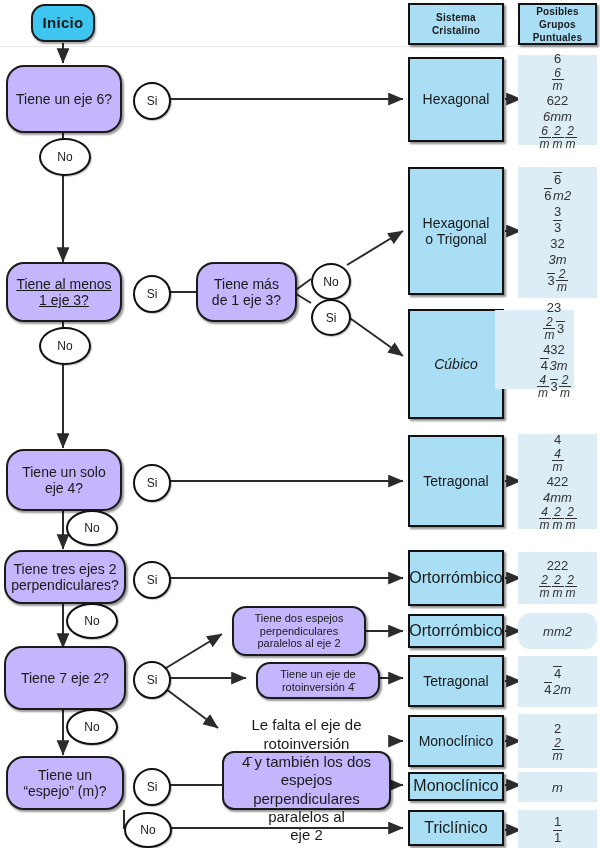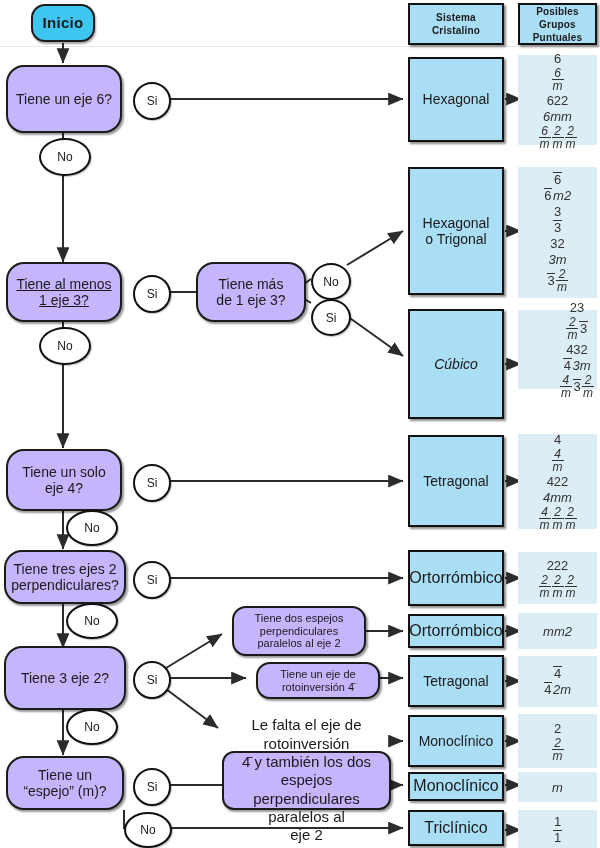--- a/index.html
+++ b/index.html
@@ -147,21 +147,21 @@
       <div>1 eje 3?</div>
     </div>
   </div>
   <div class="yn" style="left:133px;top:275px;width:34px;height:34px;">
     <span>Si</span>
   </div>
   <div class="yn" style="left:39px;top:327px;width:48px;height:34px;">
     <span>No</span>
   </div>
 
-  <div class="node decision" style="left:196px;top:262px;width:110px;height:60px;">
+  <div class="node decision" style="left:196px;top:262px;width:101px;height:60px;">
     <div>
       <div>Tiene más</div>
       <div>de 1 eje 3?</div>
     </div>
   </div>
   <div class="yn" style="left:311px;top:263px;width:36px;height:33px;">
     <span>No</span>
   </div>
   <div class="yn" style="left:311px;top:299px;width:36px;height:33px;">
     <span>Si</span>
@@ -187,21 +187,21 @@
     </div>
   </div>
   <div class="yn" style="left:133px;top:561px;width:34px;height:34px;">
     <span>Si</span>
   </div>
   <div class="yn" style="left:66px;top:603px;width:48px;height:32px;">
     <span>No</span>
   </div>
 
   <div class="node decision" style="left:4px;top:646px;width:122px;height:64px;">
-    <span>Tiene 3 eje 2?</span>
+    <span>Tiene 7 eje 2?</span>
   </div>
   <div class="yn" style="left:133px;top:661px;width:34px;height:34px;">
     <span>Si</span>
   </div>
   <div class="yn" style="left:66px;top:709px;width:48px;height:32px;">
     <span>No</span>
   </div>
 
   <div class="node decision" style="left:6px;top:756px;width:118px;height:54px;">
     <div>
@@ -335,21 +335,21 @@
         <span>3m</span>
       </span>
       <span class="pg">
         <span class="ov up">3</span>
         <span class="frac">
           <span class="num">2</span>
           <span class="den">m</span>
         </span>
       </span>
     </div>
-  <div class="pgpanel" style="left:518px;top:310px;width:79px;height:79px;padding-left:39px;">
+  <div class="pgpanel" style="left:495px;top:310px;width:79px;height:79px;padding-left:39px;">
       <span class="pg">
         <span class="up">23</span>
       </span>
       <span class="pg">
         <span class="frac">
           <span class="num">2</span>
           <span class="den">m</span>
         </span>
         <span class="ov up">3</span>
       </span>
@@ -415,21 +415,21 @@
         <span class="frac">
           <span class="num">2</span>
           <span class="den">m</span>
         </span>
         <span class="frac">
           <span class="num">2</span>
           <span class="den">m</span>
         </span>
       </span>
     </div>
-  <div class="pgpanel" style="left:518px;top:613px;width:79px;height:36px;">
+  <div class="pgpanel" style="left:518px;top:613px;width:79px;height:36px;border-radius:12px;">
       <span class="pg">
         <span>mm2</span>
       </span>
     </div>
   <div class="pgpanel" style="left:518px;top:656px;width:79px;height:51px;">
       <span class="pg">
         <span class="ov up">4</span>
       </span>
       <span class="pg">
         <span class="ov up">4</span>

